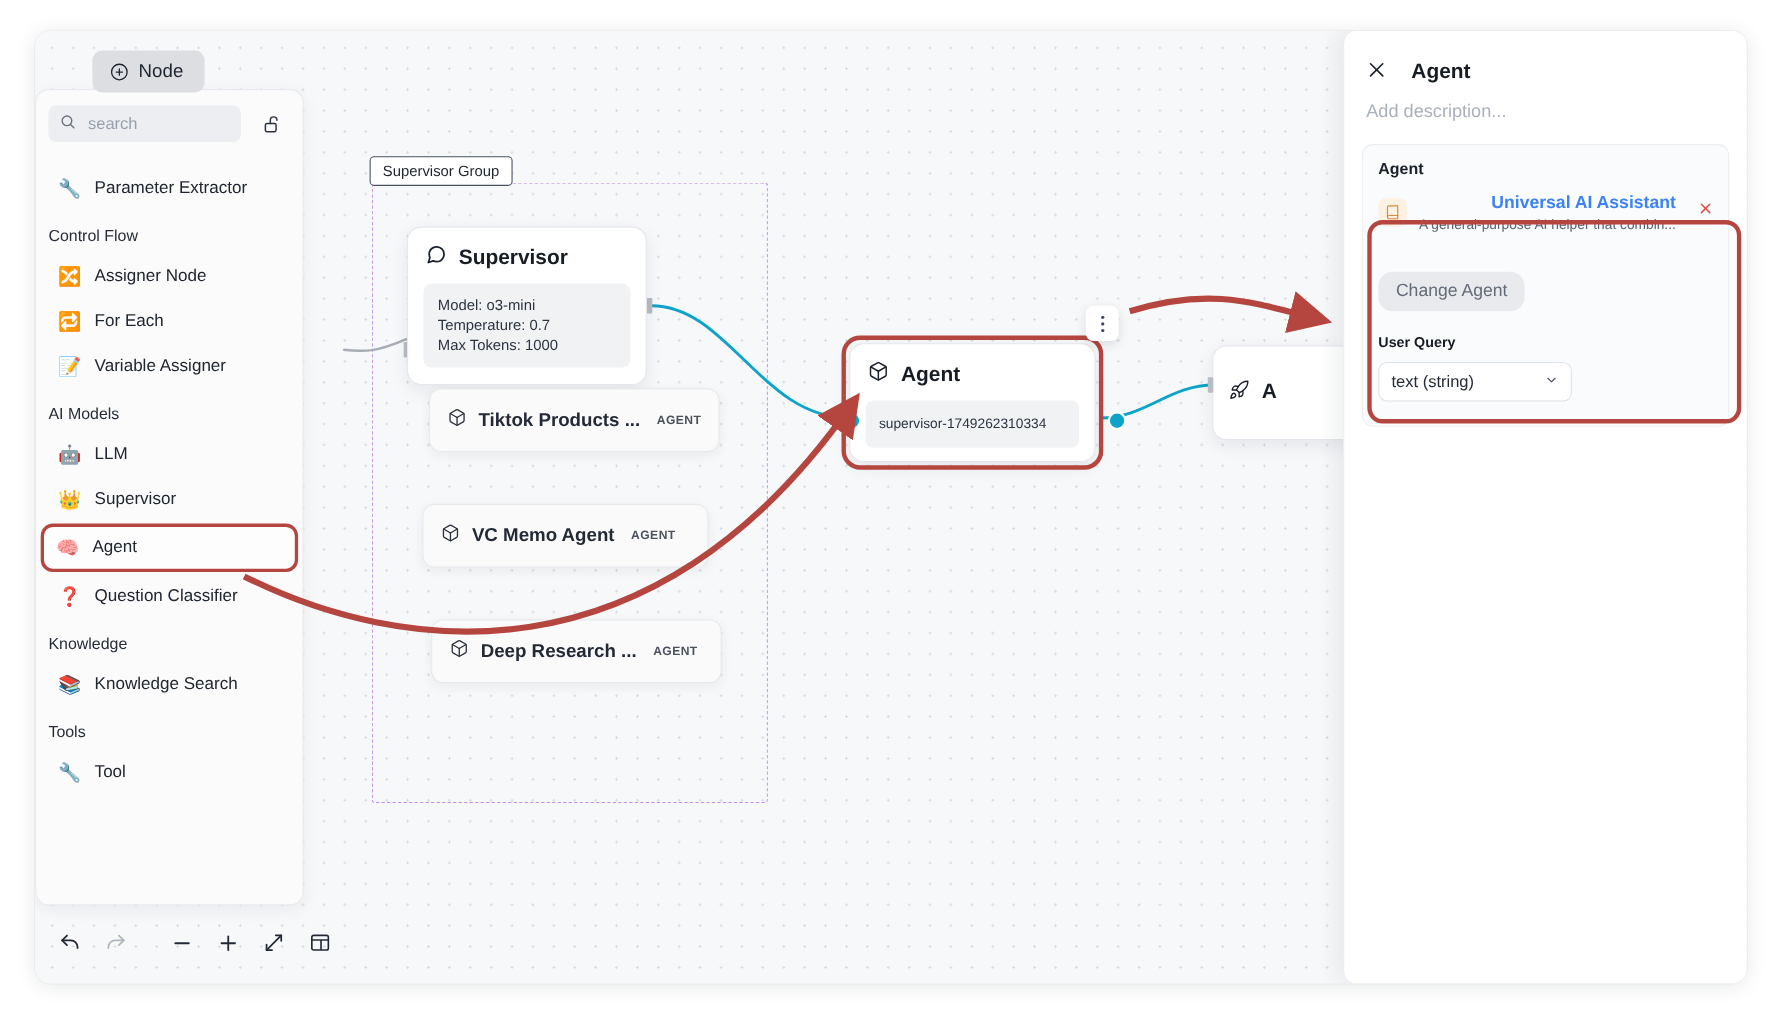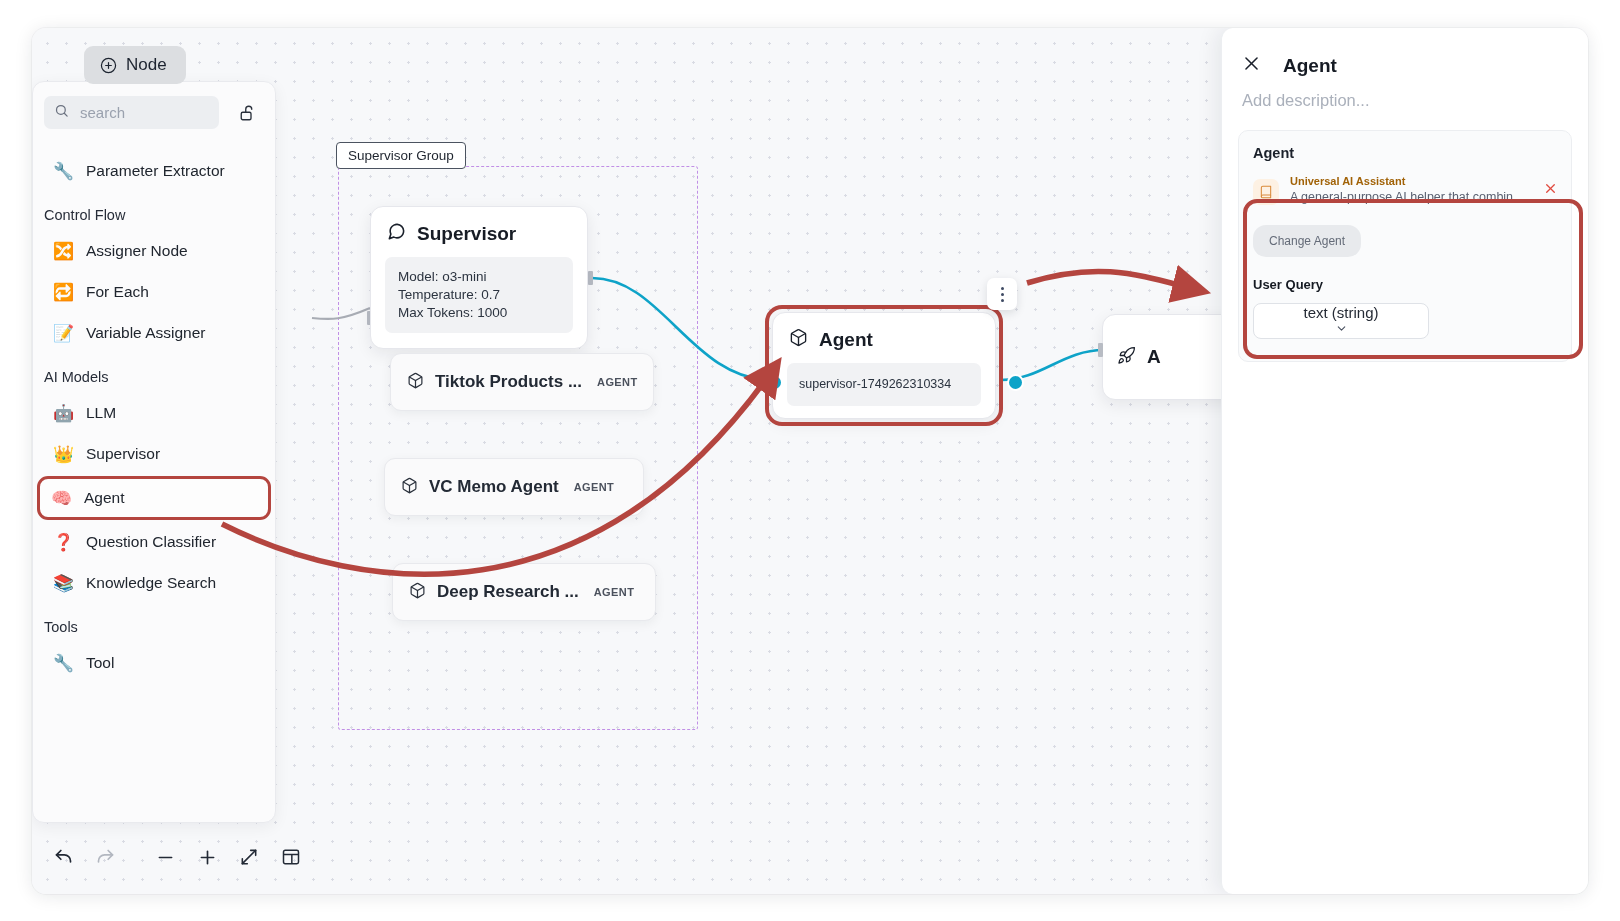--- a/index.html
+++ b/index.html
@@ -300,56 +300,55 @@
     position: relative;
   }
   #panel-card .sect-label { font-size: 14.5px; font-weight: 700; color:#1b212b; margin-bottom: 14px; }
   #agent-row { display: flex; align-items: flex-start; gap: 11px; position: relative; }
   #agent-icon {
     width: 26px; height: 26px; border-radius: 7px;
     background: #fdf1e3;
     display: flex; align-items: center; justify-content: center;
     font-size: 14px; flex: none; margin-top: 4px;
   }
-  #agent-name { font-size: 11px; font-weight: 700; color: #a16207; }
+  #agent-name { font-size: 16px; font-weight: 700; color: #3b82f6; text-align: right; }
   #agent-sub { font-size: 12.5px; color: #596070; margin-top: 3px; }
   #agent-remove {
     position: absolute; right: 0; top: 7px;
     color: #e04a3f; font-size: 15px; cursor: pointer; line-height: 1;
   }
   #hl-box {
     position: absolute;
     left: 4px; top: 68px; right: -12px; bottom: 2px;
     border: 4.5px solid #b4453f;
     border-radius: 14px;
     pointer-events: none;
   }
   #change-agent {
-    margin-top: 20px;
+    margin-top: 36px;
     display: inline-block;
     background: #e8eaed;
     color: #646b78;
     border-radius: 13px;
     padding: 9px 16px;
-    font-size: 12px;
+    font-size: 16px;
     cursor: pointer;
   }
   #uq-label { margin-top: 20px; font-size: 13px; font-weight: 700; color: #151a22; }
   #uq-select {
     margin-top: 11px;
     width: 152px;
     height: 34px;
     background: #ffffff;
     border: 1px solid #dfe2e7;
     border-radius: 8px;
     display: flex; align-items: center; justify-content: space-between;
     padding: 0 11px;
     font-size: 15px; color: #252b35;
     cursor: pointer;
-    flex-direction: column;
   }
 </style>
 </head>
 <body>
 
 <div id="app">
 
   <div id="canvas"></div>
 
   <svg id="edges" viewBox="0 0 1556 866">
@@ -509,20 +508,21 @@
           <span class="plabel">Supervisor</span>
         </div>
         <div class="pal-item selected">
           <span class="emoji">🧠</span>
           <span class="plabel">Agent</span>
         </div>
         <div class="pal-item">
           <span class="emoji">❓</span>
           <span class="plabel">Question Classifier</span>
         </div>
+        <div class="pal-group">Knowledge</div>
         <div class="pal-item">
           <span class="emoji">📚</span>
           <span class="plabel">Knowledge Search</span>
         </div>
         <div class="pal-group">Tools</div>
         <div class="pal-item">
           <span class="emoji">🔧</span>
           <span class="plabel">Tool</span>
         </div>
       </div>

